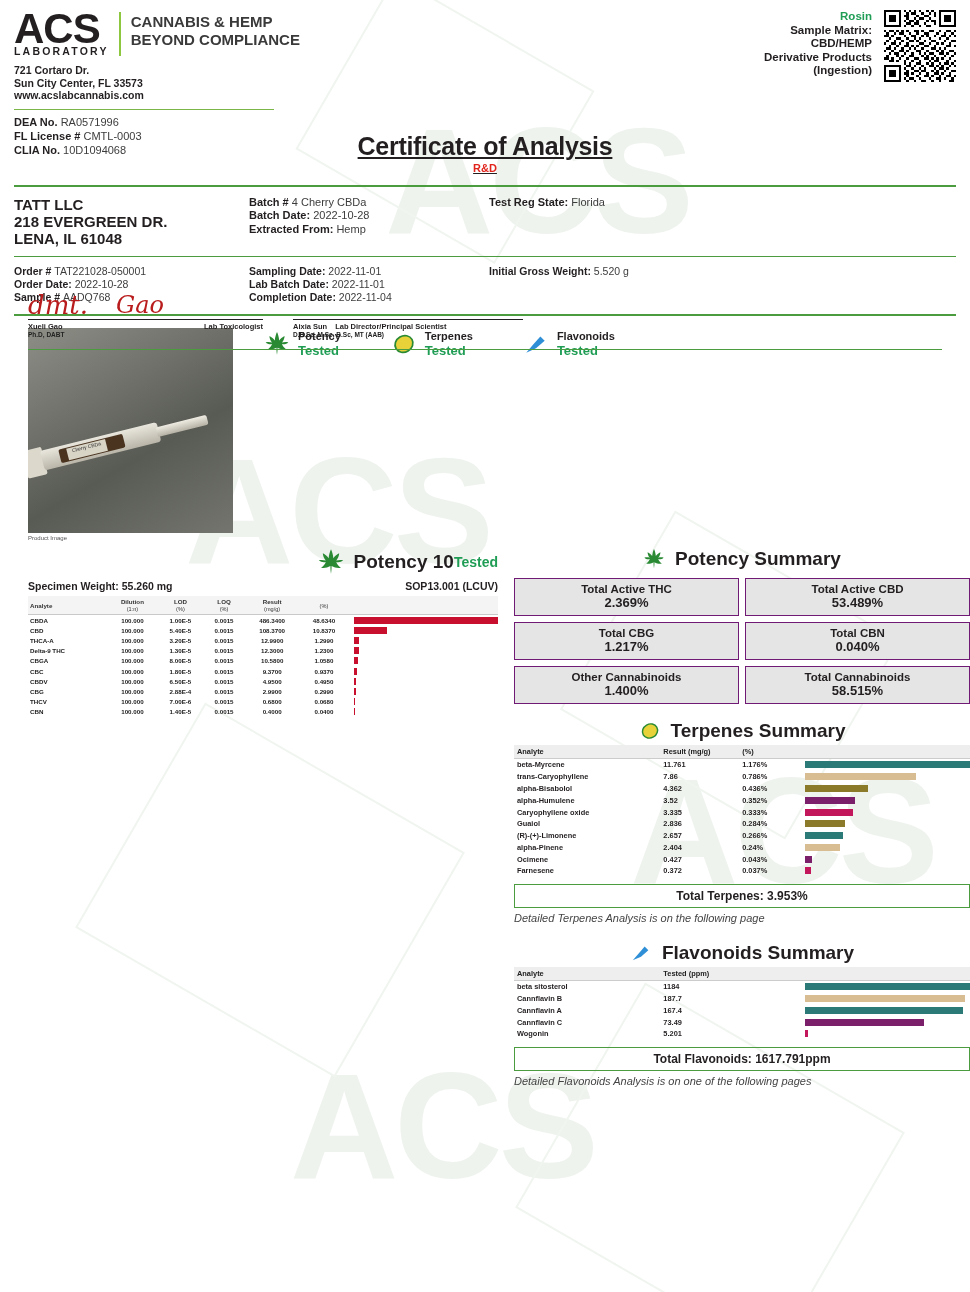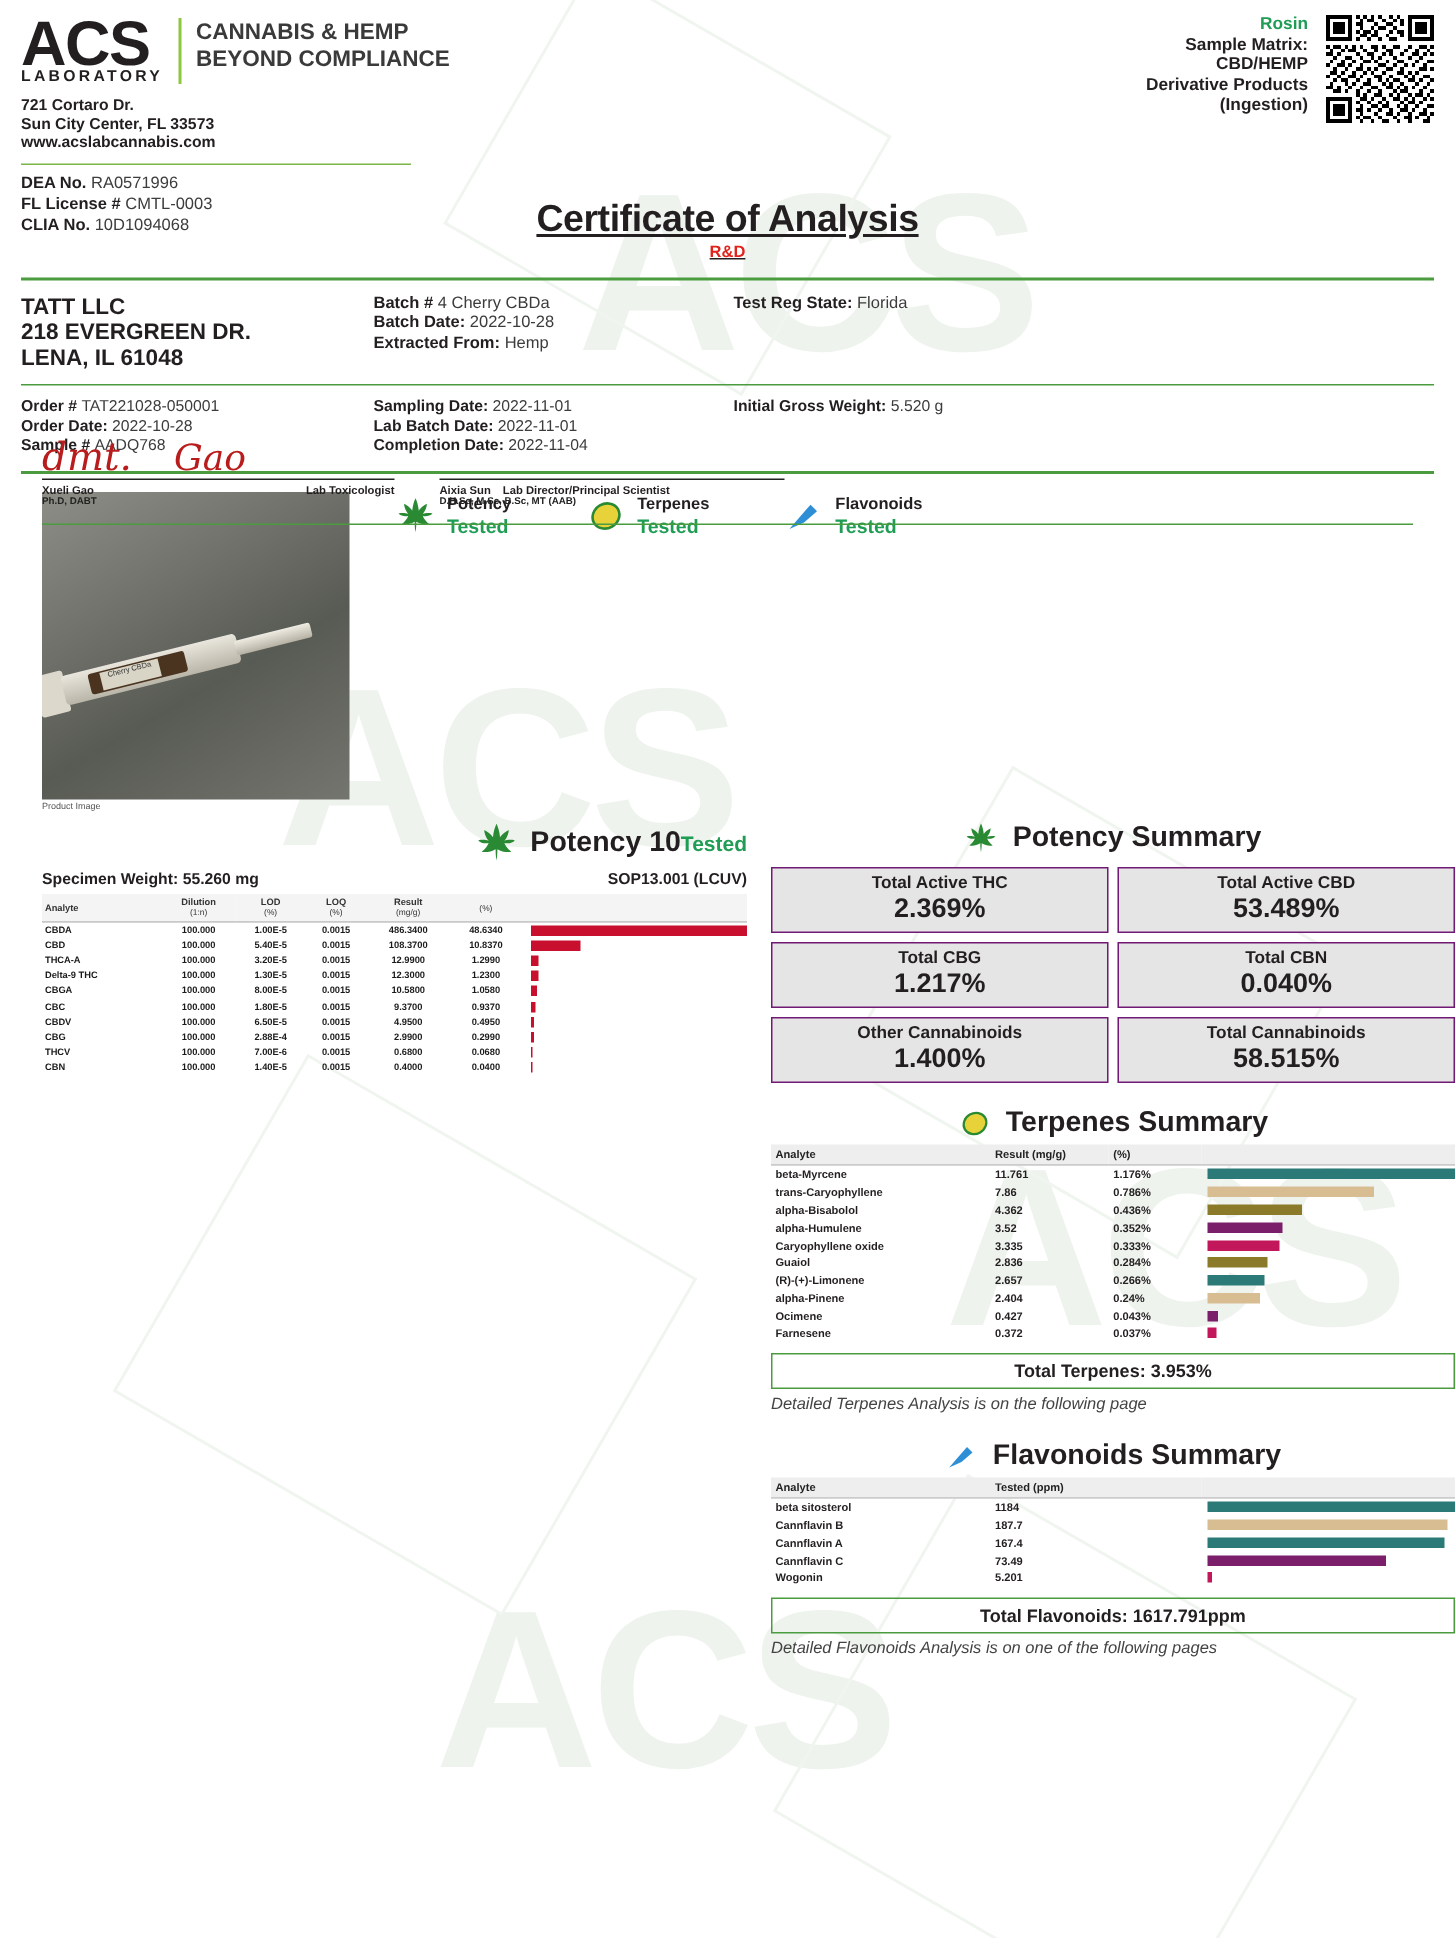--- a/index.html
+++ b/index.html
@@ -93,21 +93,21 @@
   .barcell { width:150px; padding-left:6px !important; }
   .bar { height:7px; background:#c8102e; }
 
   
   .right-col { position:absolute; left:500px; top:548px; width:456px; }
   .rsec-head { display:flex; align-items:center; justify-content:center; gap:10px; }
   .rsec-title { font-size:19px; font-weight:bold; }
   .grid2 { display:grid; grid-template-columns:1fr 1fr; gap:6px; margin-top:8px; }
   .cardbox { border:1px solid #701a75; background:#e5e5e5; text-align:center; padding:4px 0 5px 0; }
   .cardbox .t { font-size:11.5px; font-weight:bold; }
-  .cardbox .v { font-size:18px; font-weight:bold; }
+  .cardbox .v { font-size:13px; font-weight:bold; }
 
   table.sum { width:100%; border-collapse:collapse; margin-top:3px; font-size:7.4px; }
   table.sum th { background:#eeeeee; font-size:7.4px; text-align:left; font-weight:bold; padding:2px 3px; color:#222; border-bottom:1px solid #ccc;}
   table.sum td { padding:1.4px 3px; font-size:7.4px; font-weight:bold; }
   table.sum td.bar-td { width:150px; padding:1px 0 1px 4px; }
   .tbar { height:7px; }
   .totalbox { border:1px solid #4b9b3f; text-align:center; font-size:12px; font-weight:bold; padding:4px 0; margin-top:7px; }
   .note { font-size:11px; font-style:italic; color:#444; margin-top:4px; }
 
   

